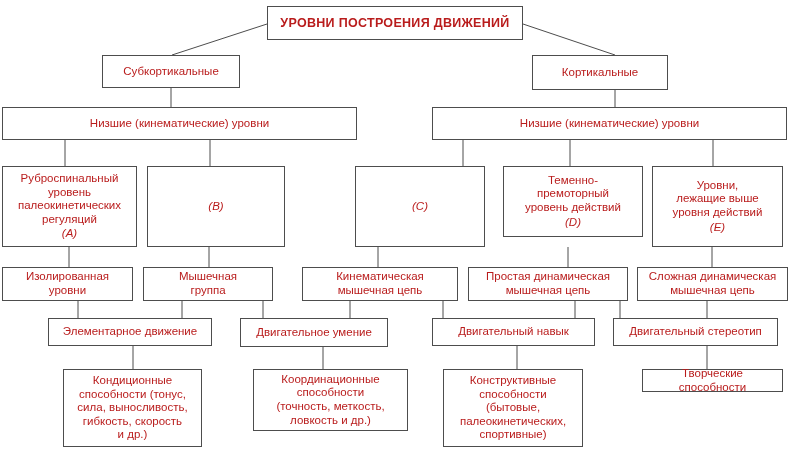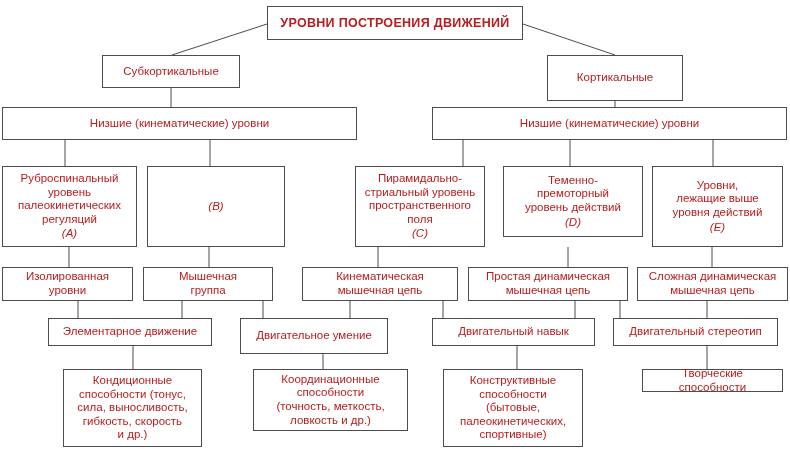--- a/index.html
+++ b/index.html
@@ -14,35 +14,35 @@
     align-items:center;justify-content:center;text-align:center;
     font-size:11.5px;line-height:1.18;padding:2px 3px;
   }
   .node-label{white-space:pre-line;}
   .letter{font-style:italic;margin-top:1px;}
   .title-node{font-weight:bold;font-size:12.5px;letter-spacing:.3px;}
 
   
   .n-title   {left:267px;top:6px;  width:256px;height:34px;}
   .n-bleft   {left:102px;top:55px; width:138px;height:33px;}
-  .n-bright  {left:547px;top:55px; width:136px;height:46px;}
+  .n-bright  {left:532px;top:55px; width:136px;height:35px;}
   .n-gleft   {left:2px;  top:107px;width:355px;height:33px;}
   .n-gright  {left:432px;top:107px;width:355px;height:33px;}
   .n-la      {left:2px;  top:166px;width:135px;height:81px;}
   .n-lb      {left:147px;top:166px;width:138px;height:81px;}
   .n-lc      {left:355px;top:166px;width:130px;height:81px;}
   .n-ld      {left:503px;top:166px;width:140px;height:71px;}
   .n-le      {left:652px;top:166px;width:131px;height:81px;}
   .n-s0      {left:2px;  top:267px;width:131px;height:34px;}
   .n-s1      {left:143px;top:267px;width:130px;height:34px;}
   .n-s2      {left:302px;top:267px;width:156px;height:34px;}
   .n-s3      {left:468px;top:267px;width:160px;height:34px;}
   .n-s4      {left:637px;top:267px;width:151px;height:34px;}
   .n-a0      {left:48px; top:318px;width:164px;height:28px;}
-  .n-a1      {left:240px;top:318px;width:148px;height:36px;}
+  .n-a1      {left:240px;top:318px;width:148px;height:29px;}
   .n-a2      {left:432px;top:318px;width:163px;height:28px;}
   .n-a3      {left:613px;top:318px;width:165px;height:28px;}
   .n-ab0     {left:63px; top:369px;width:139px;height:78px;}
   .n-ab1     {left:253px;top:369px;width:155px;height:62px;}
   .n-ab2     {left:443px;top:369px;width:140px;height:78px;}
   .n-ab3     {left:642px;top:369px;width:141px;height:23px;}
 </style>
 </head>
 <body>
 
@@ -99,24 +99,20 @@
     <div class="node-label">Руброспинальный
 уровень
 палеокинетических
 регуляций</div>
     <div class="letter">(A)</div>
   </div>
   <div class="node n-lb">
     <div class="letter">(B)</div>
   </div>
   <div class="node n-lc">
-    <div class="node-label">Пирамидально-
-стриальный уровень
-пространственного
-поля</div>
     <div class="letter">(C)</div>
   </div>
   <div class="node n-ld">
     <div class="node-label">Теменно-
 премоторный
 уровень действий</div>
     <div class="letter">(D)</div>
   </div>
   <div class="node n-le">
     <div class="node-label">Уровни,

